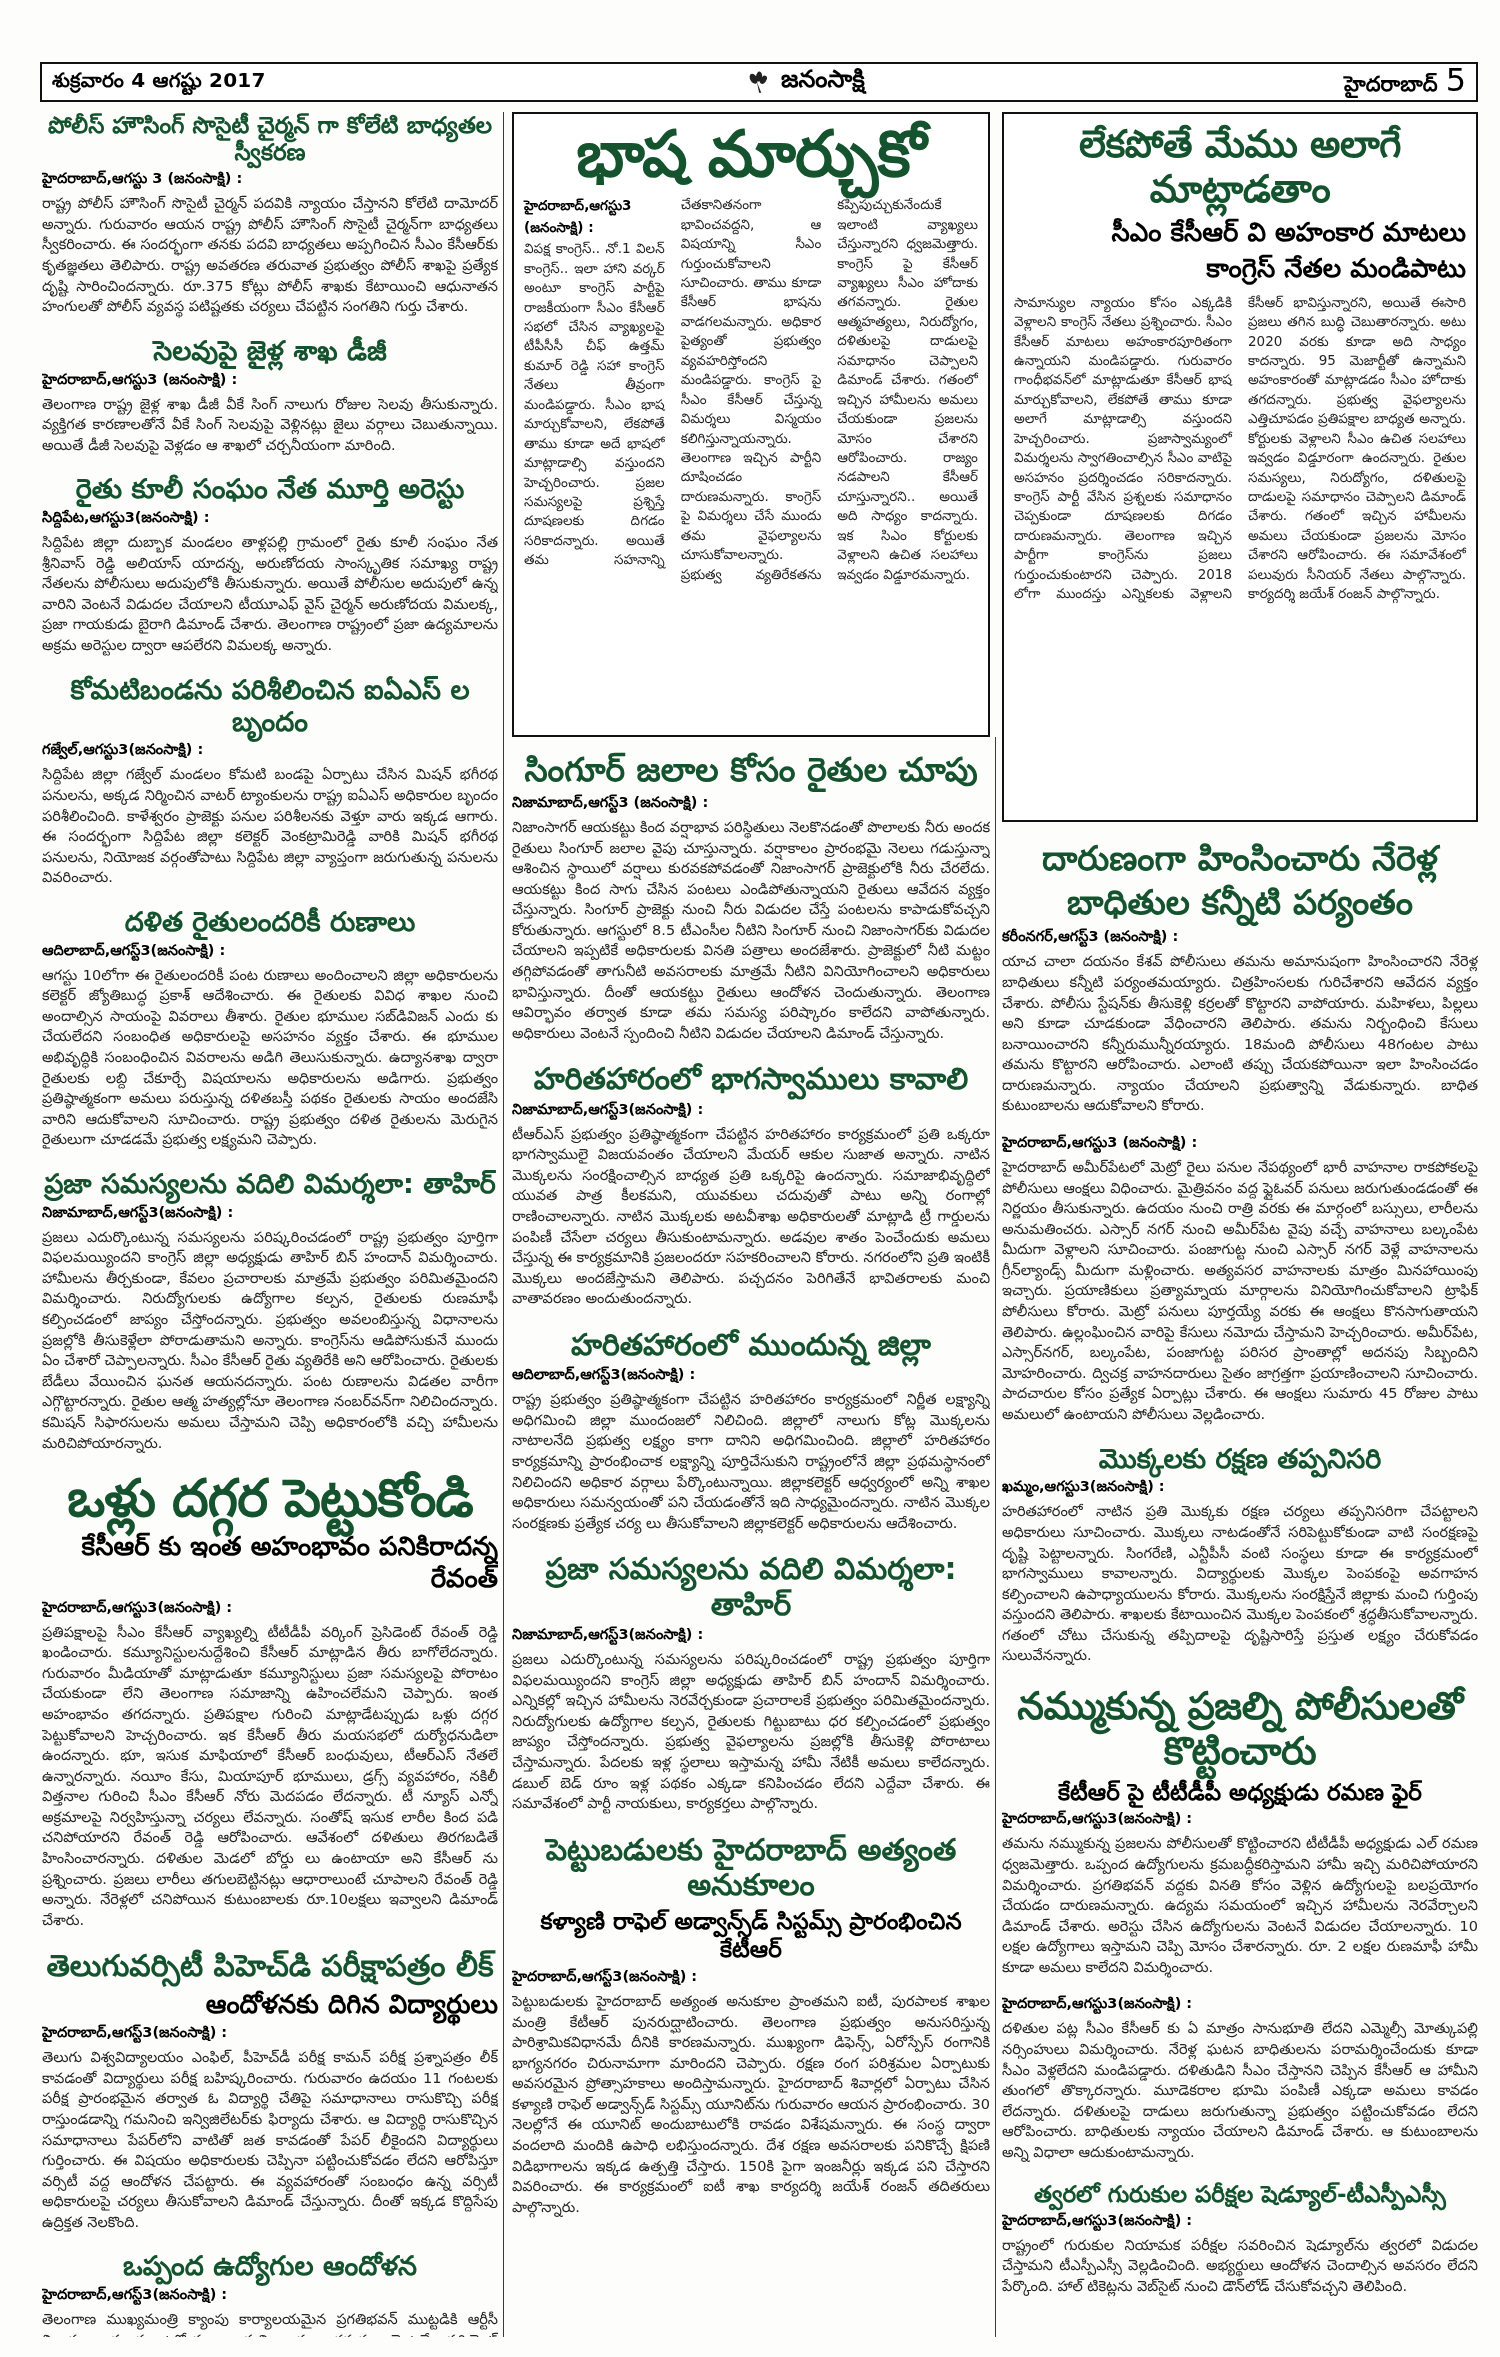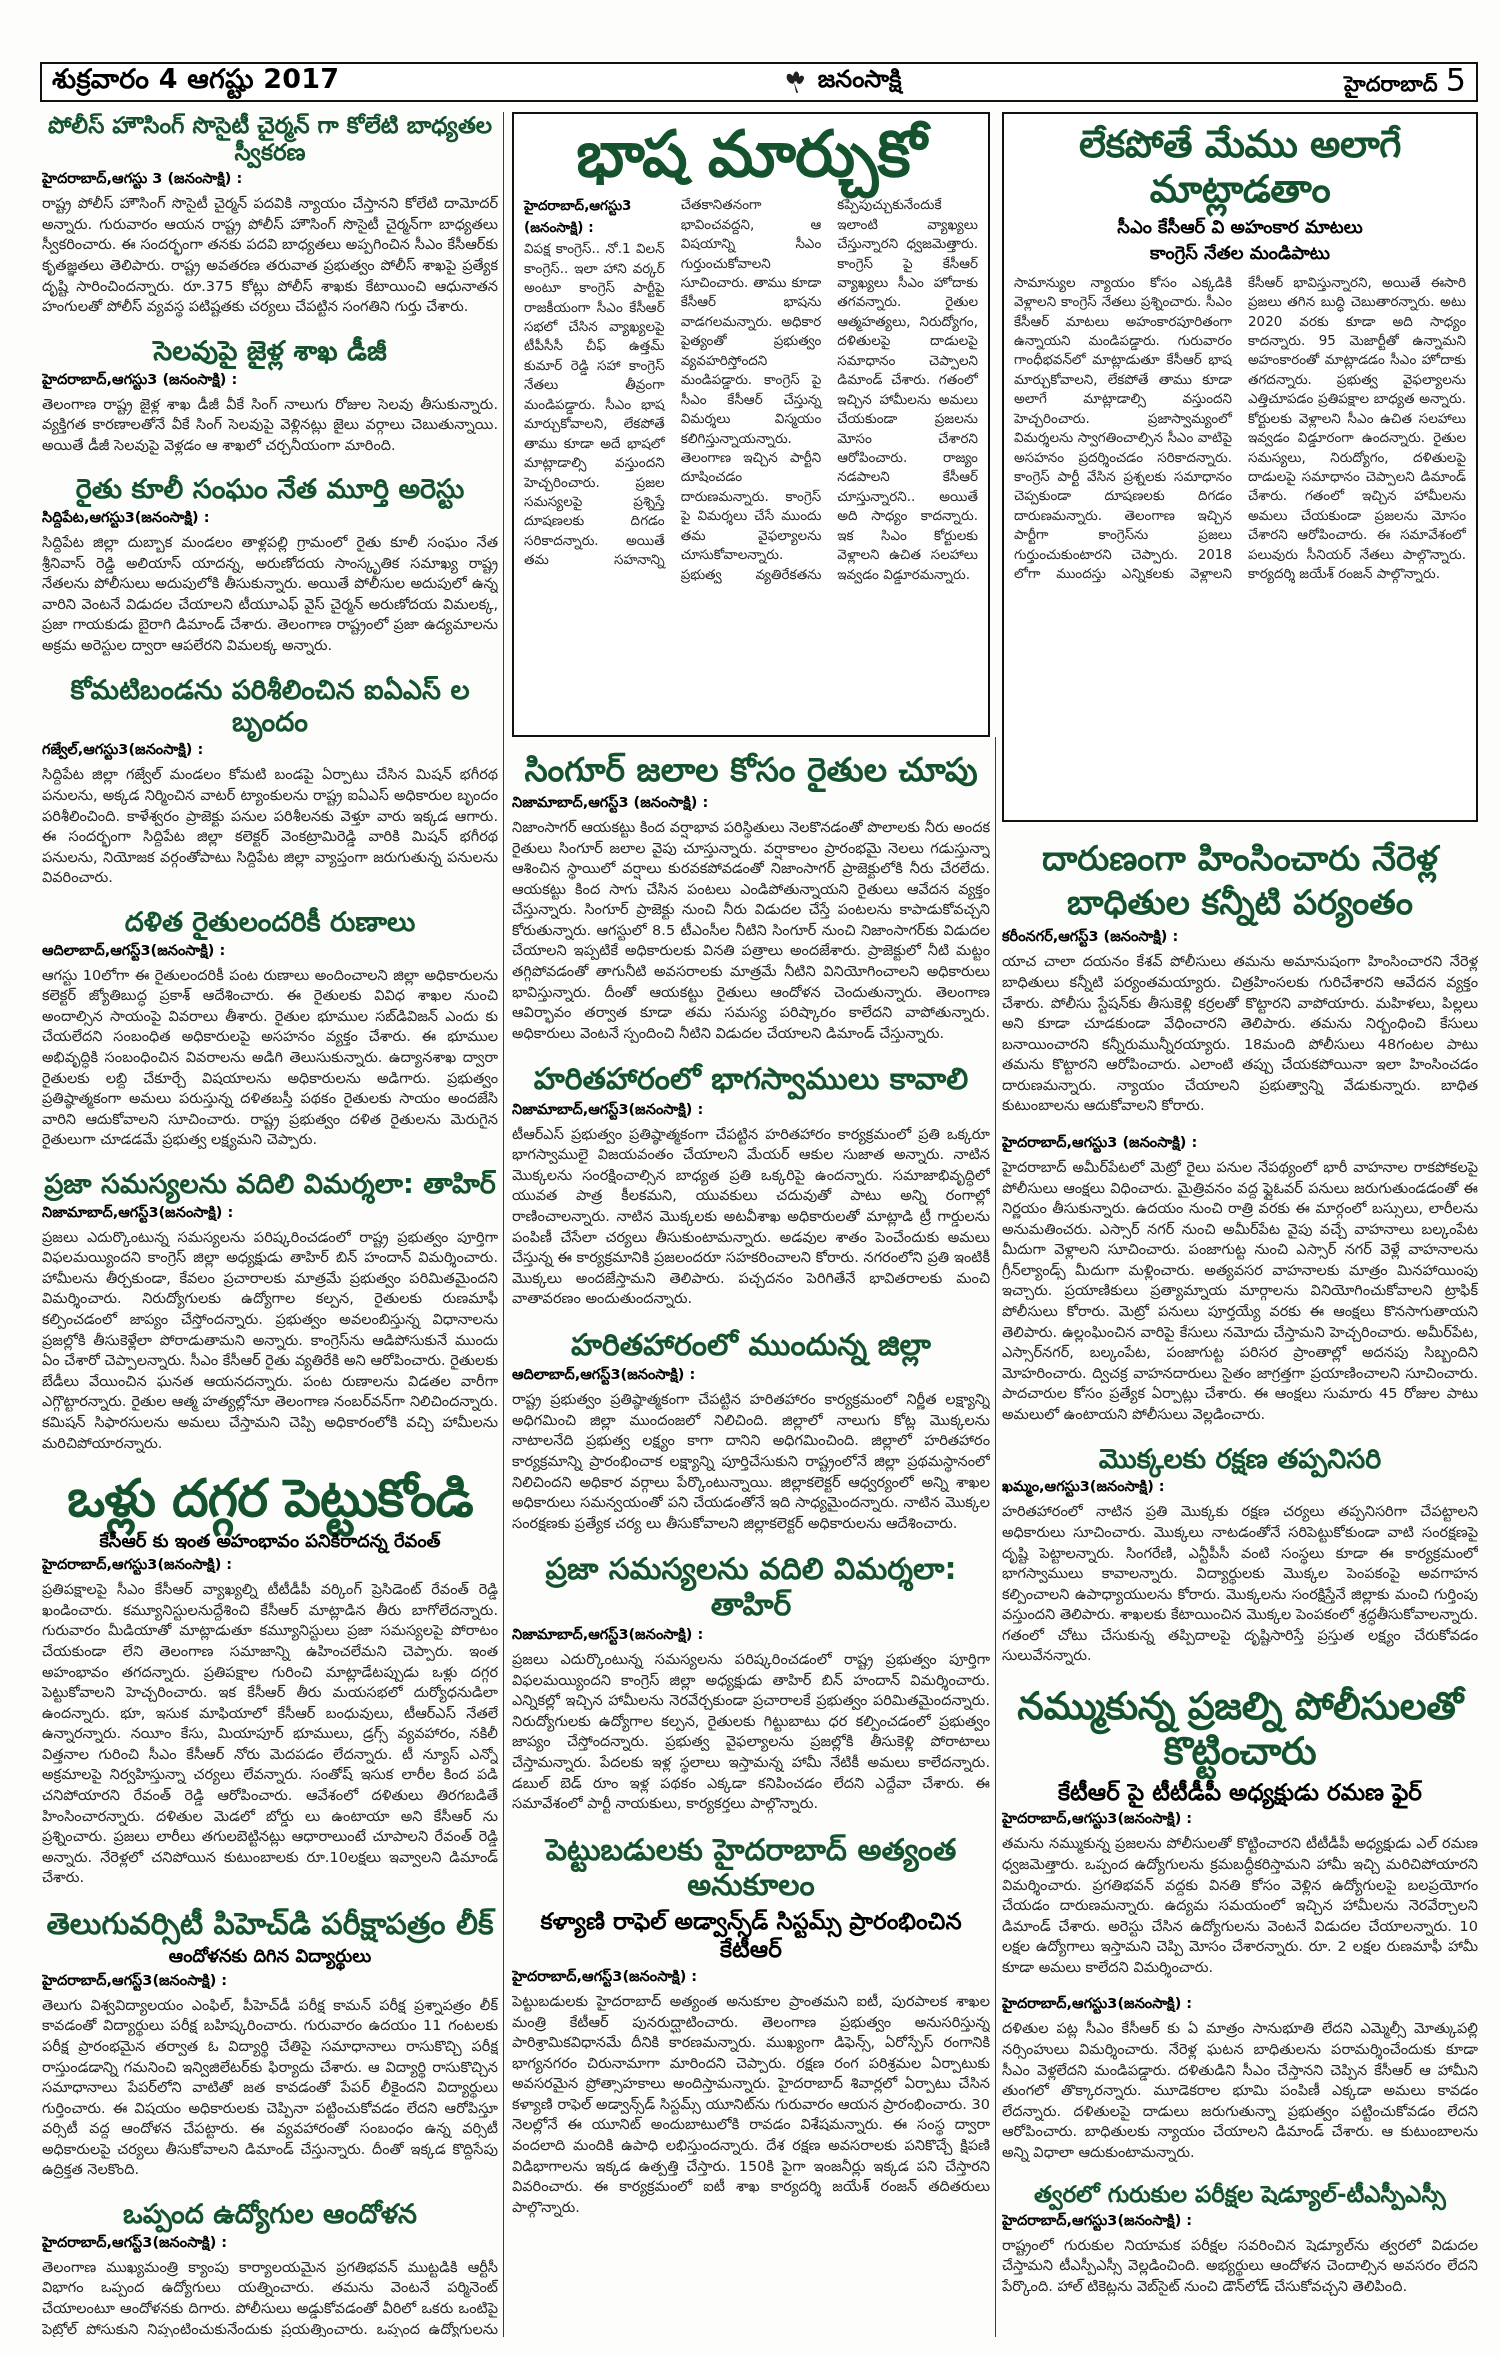--- a/index.html
+++ b/index.html
@@ -8,21 +8,21 @@
     font-family:"DejaVu Sans","Liberation Sans",sans-serif;color:#1b1b1b;
     overflow:hidden;
   }
   
   .header{
     position:absolute;left:40px;top:62px;width:1438px;height:40px;
     border:2px solid #111;box-sizing:border-box;
     display:flex;align-items:center;justify-content:space-between;
     padding:0 10px;background:#fff;
   }
-  .header .date{font-size:27px;font-weight:bold;color:#000;letter-spacing:.2px;}
+  .header .date{font-size:20px;font-weight:bold;color:#000;letter-spacing:.2px;}
   .masthead{display:flex;align-items:center;gap:10px;}
   .masthead .logo{width:26px;height:26px;display:inline-block;}
   .masthead .title{font-size:24px;font-weight:bold;color:#000;}
   .edition{display:flex;align-items:baseline;gap:8px;}
   .edition .city{font-size:21px;font-weight:bold;color:#000;}
   .edition .pageno{font-size:32px;font-weight:400;color:#000;line-height:1;}
   
   .content{position:absolute;left:40px;top:112px;width:1440px;height:2225px;}
   .col{position:absolute;top:0;height:2225px;overflow:hidden;}
   .col-left{left:2px;width:456px;}
@@ -37,21 +37,21 @@
   .hl-sm{font-size:23px;}
   .hl-md{font-size:27px;}
   .hl-lg{font-size:30px;}
   .hl-xl{font-size:33px;}
   .hl-thin{font-size:34px;font-weight:600;line-height:1.3;}
   .d-md{font-size:38px;font-weight:900;letter-spacing:-.5px;}
   .d-xl{font-size:52px;font-weight:900;line-height:1.05;letter-spacing:-1px;}
   .d-xxl{font-size:64px;font-weight:900;line-height:1.02;letter-spacing:-1px;}
   .subhl{font-weight:bold;color:#000;text-align:center;line-height:1.25;margin:2px 0 4px 0;}
   .sub-md{font-size:23px;}
-  .sub-lg{font-size:18px;}
+  .sub-lg{font-size:26px;text-align:right;}
   .dateline{font-size:14.5px;font-weight:bold;color:#000;margin:2px 0 3px 0;}
   .body-txt{
     font-size:14.5px;line-height:1.42;text-align:justify;color:#242424;
     margin:0;word-break:break-word;
   }
   
   .lead-box{border:2.5px solid #111;box-sizing:border-box;background:#fff;padding:8px 10px;margin-bottom:14px;}
   .lead-box-mid{height:625px;overflow:hidden;}
   .lead-box-right{height:710px;overflow:hidden;}
   .lead-body{column-gap:16px;column-rule:none;margin-top:8px;}

